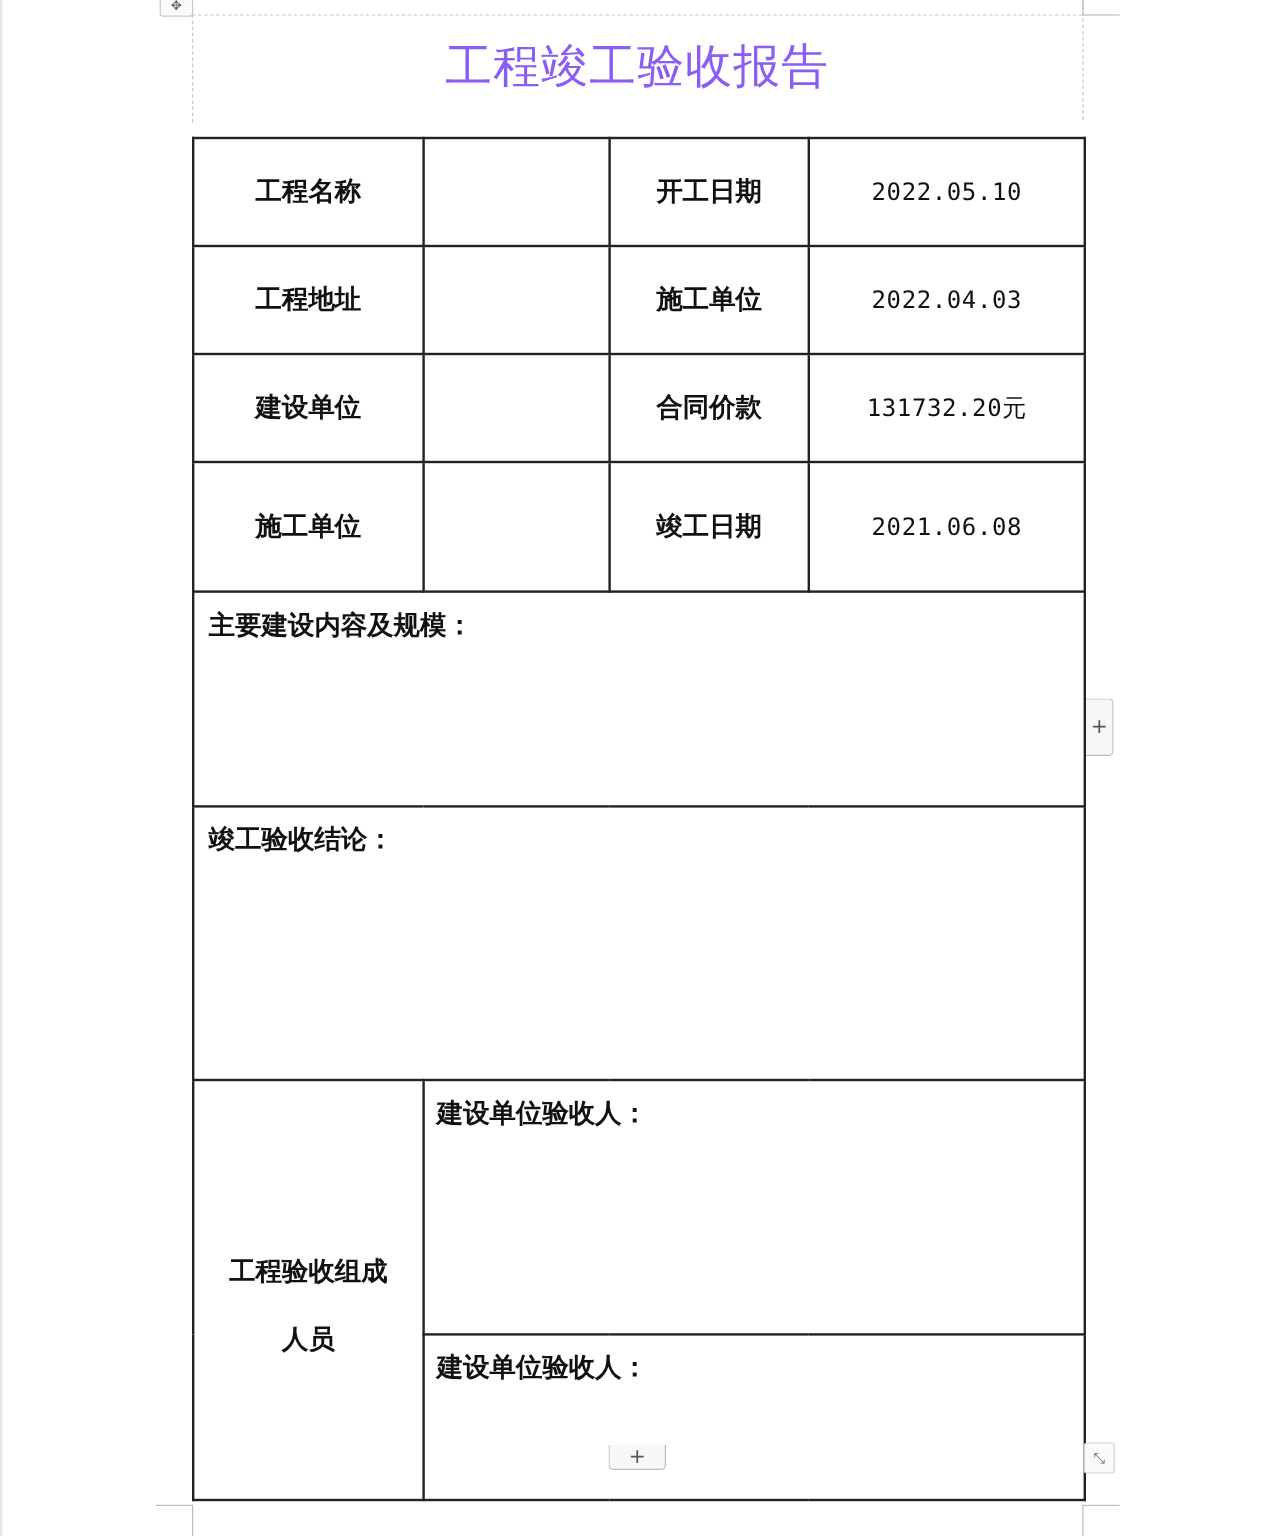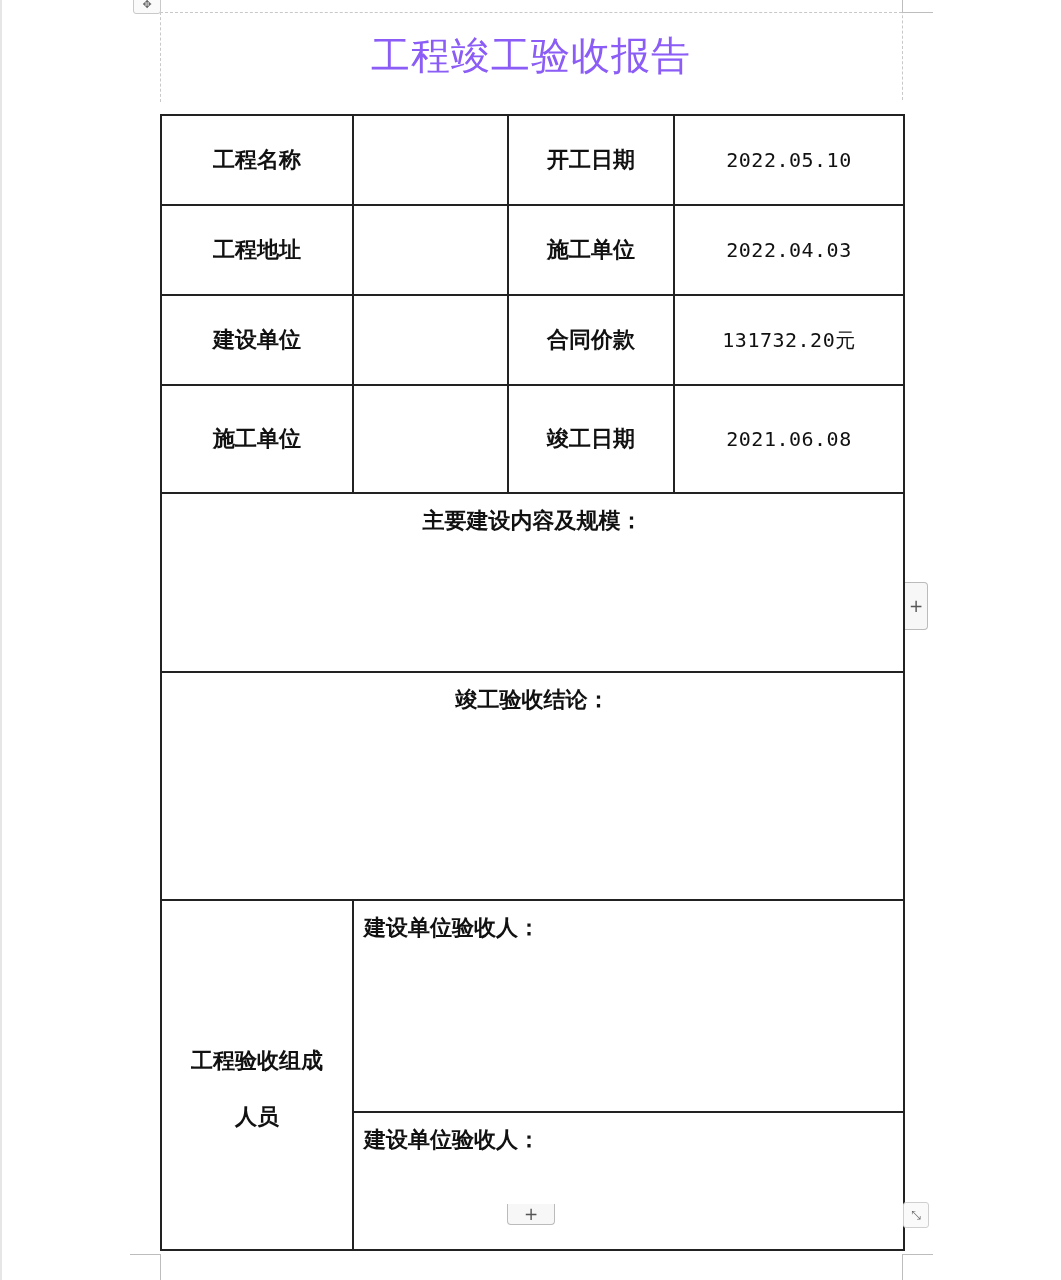--- a/index.html
+++ b/index.html
@@ -25,21 +25,21 @@
   }
   .report-table {
     position:absolute; left:160px; top:114px; width:743px; height:1101px;
     border-collapse:collapse; table-layout:fixed;
   }
   .report-table td {
     border:2px solid #222; padding:0; vertical-align:middle; text-align:center;
     font-size:22px; font-weight:bold; color:#111;
   }
   .report-table td.value { font-weight:normal; font-size:20px; font-family:"DejaVu Sans Mono","Liberation Mono",monospace; letter-spacing:0.5px; }
-  .report-table td.section { text-align:center; vertical-align:top; padding:12px 12px; }
+  .report-table td.section { text-align:left; vertical-align:top; padding:12px 12px; }
   .report-table td.sub { text-align:left; vertical-align:top; padding:12px 10px; }
   .report-table td.group { line-height:56px; padding-top:28px; }
   .add-row-btn {
     position:absolute; left:507px; top:1204px; width:46px; height:20px;
     border:1px solid #bbb; border-top:none; border-radius:0 0 4px 4px; background:#f7f7f7;
     display:flex; align-items:center; justify-content:center; font-size:17px; color:#555;
   }
   .add-col-btn {
     position:absolute; left:905px; top:582px; width:22px; height:46px;
     border:1px solid #bbb; border-left:none; border-radius:0 4px 4px 0; background:#f7f7f7;

